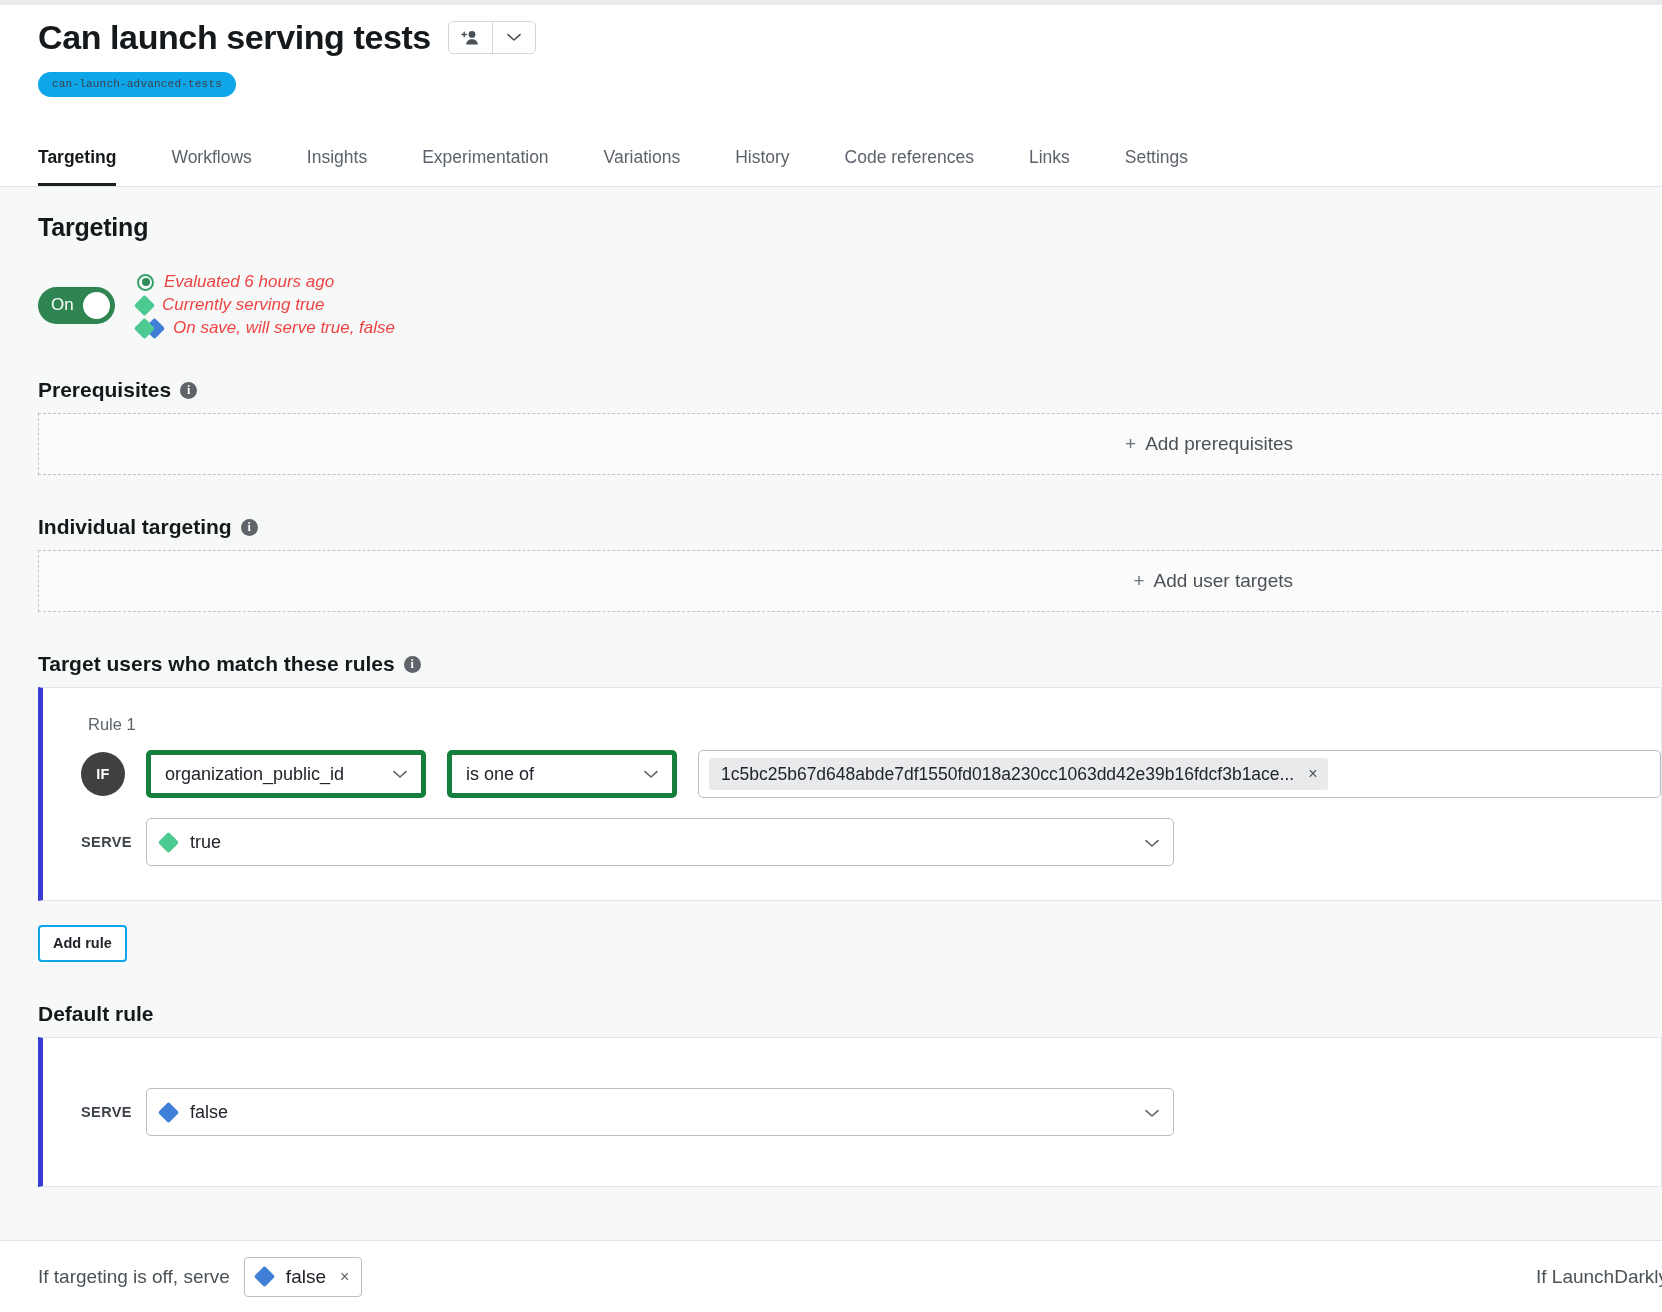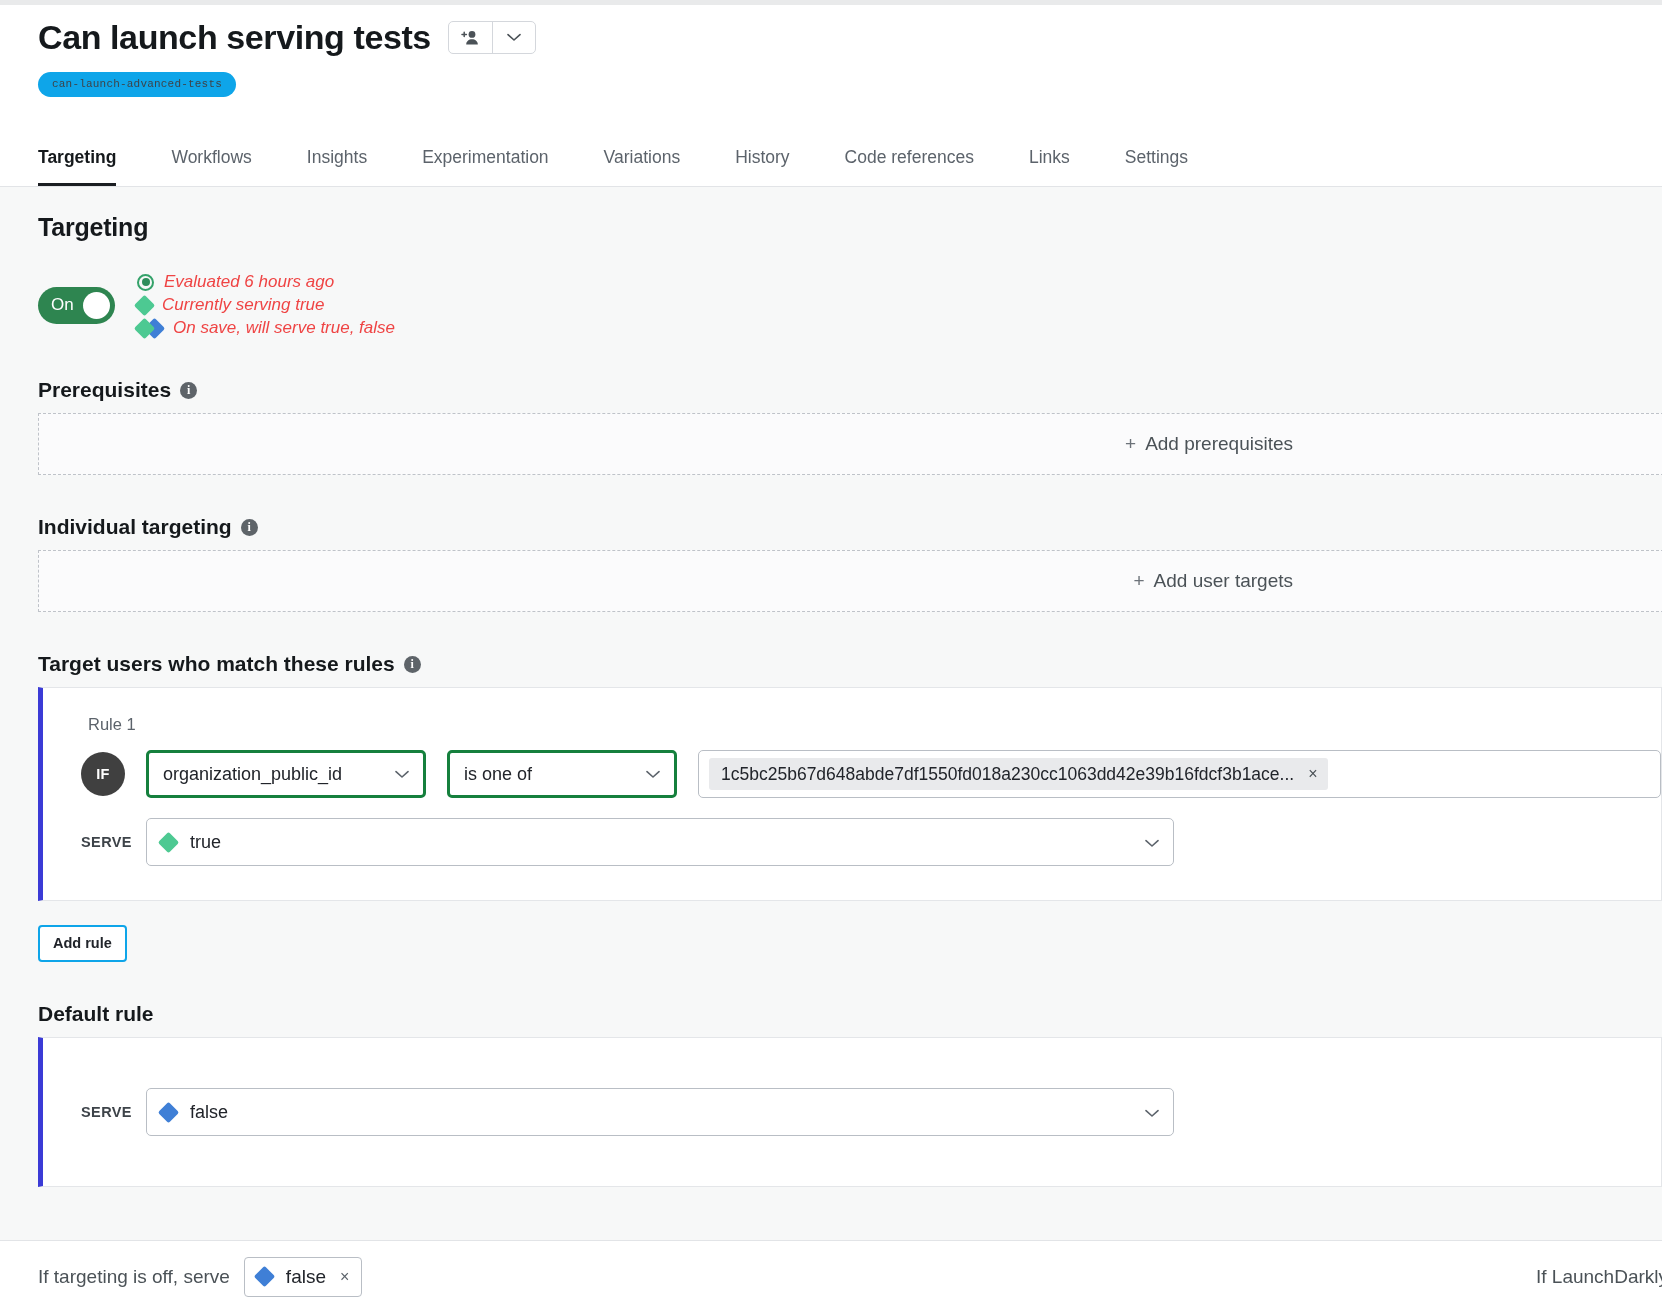--- a/index.html
+++ b/index.html
@@ -205,21 +205,21 @@
   }
   .label-serve {
     width: 44px;
     font-size: 14.5px; font-weight: 700; color: #3d4349;
     letter-spacing: 0.4px;
     text-align: left;
     flex: none;
   }
   .select {
     height: 48px;
-    border: 3px solid #15803d;
+    border: 5px solid #15803d;
     border-radius: 5px;
     background: #fff;
     display: flex;
     align-items: center;
     justify-content: space-between;
     padding: 0 14px 0 14px;
     font-size: 18px;
     color: #21242a;
     cursor: pointer;
   }

